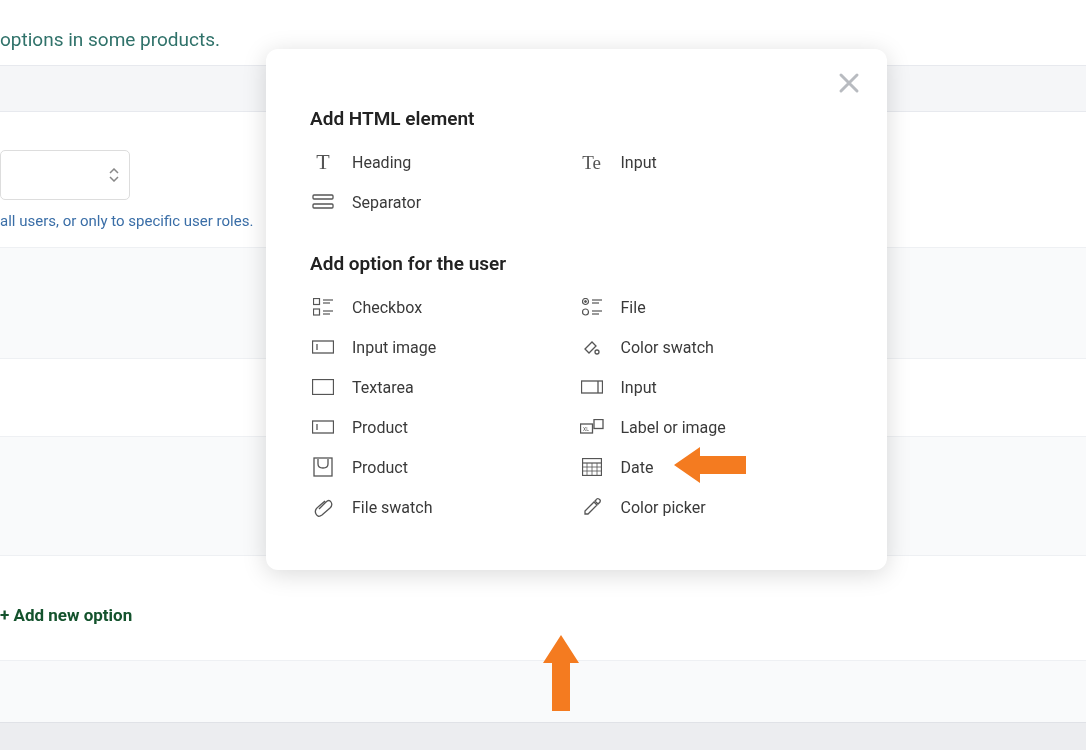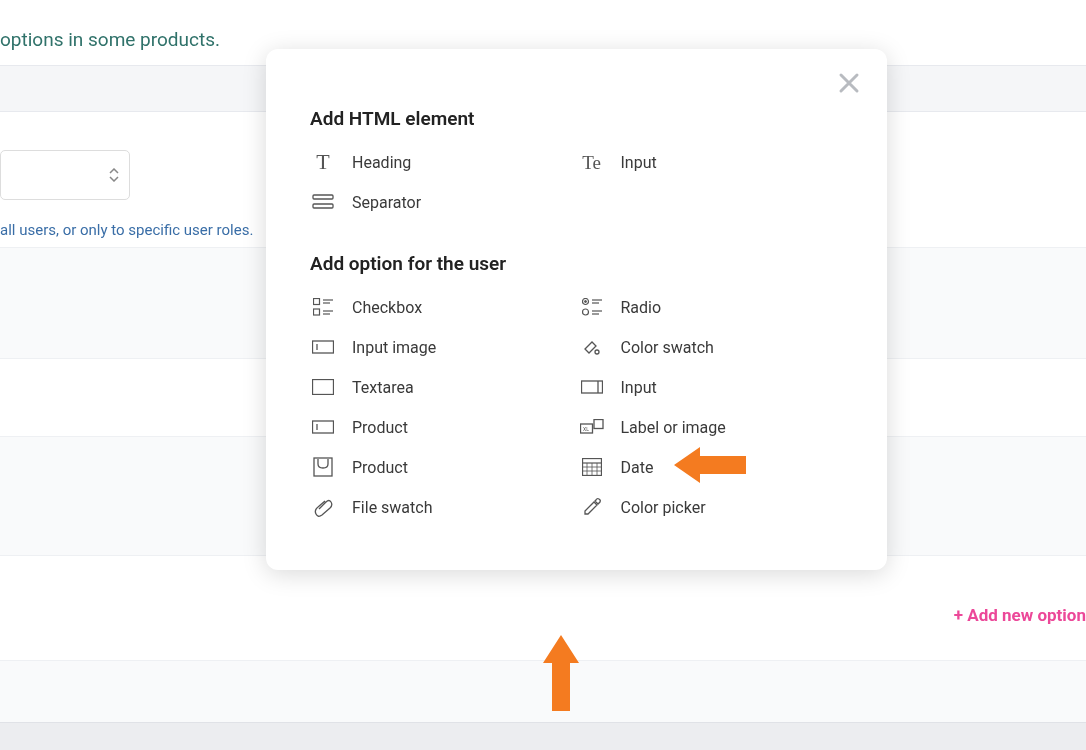--- a/index.html
+++ b/index.html
@@ -38,21 +38,21 @@
       align-items: center;
       justify-content: flex-end;
       padding-right: 10px;
     }
     .select-caret {
       display: flex; flex-direction: column; gap: 2px;
     }
     .select-caret svg { width: 10px; height: 6px; display:block;}
     .bg-text-2 {
       position: absolute;
-      top: 221px; left: 0;
+      top: 212px; left: 0;
       color: #3a6ea7;
       font-size: 15px;
     }
     .band-2 {
       position: absolute;
       top: 247px; left: 0; right: 0;
       height: 112px;
       background: #f9fafb;
       border-top: 1px solid #eef0f3;
       border-bottom: 1px solid #eef0f3;
@@ -68,22 +68,22 @@
       top: 436px; left: 0; right: 0;
       height: 120px;
       background: #f9fafb;
       border-top: 1px solid #eef0f3;
       border-bottom: 1px solid #eef0f3;
     }
     .add-link {
       position: absolute;
       top: 605px;
       left: 0; right: 0;
-      text-align: right;
-      color: #ec4899;
+      text-align: left;
+      color: #14532d;
       font-weight: 700;
       font-size: 17px;
       cursor: pointer;
     }
     .band-5 {
       position: absolute;
       top: 660px; left: 0; right: 0;
       height: 62px;
       background: #f9fafb;
       border-top: 1px solid #eef0f3;
@@ -238,21 +238,21 @@
         <svg width="20" height="18" viewBox="0 0 20 18">
             <circle cx="3.5" cy="3.5" r="3" stroke-width="1.2"></circle>
             <circle cx="3.5" cy="3.5" r="1" fill="#555"></circle>
             <circle cx="3.5" cy="14" r="3" stroke-width="1.2"></circle>
             <line x1="10" y1="2" x2="20" y2="2" stroke-width="1.2"></line>
             <line x1="10" y1="5" x2="17" y2="5" stroke-width="1.2"></line>
             <line x1="10" y1="13" x2="20" y2="13" stroke-width="1.2"></line>
             <line x1="10" y1="16" x2="17" y2="16" stroke-width="1.2"></line>
           </svg>
       </span>
-      <span>Radio</span>
+      <span>File</span>
     </div>
     <div class="item">
       <span class="ibox">
         <svg width="22" height="14" viewBox="0 0 22 14">
             <rect x="0.5" y="1" width="21" height="12" stroke-width="1.3"></rect>
             <line x1="5" y1="4" x2="5" y2="10" stroke-width="1.3"></line>
           </svg>
       </span>
       <span>Input image</span>
     </div>

